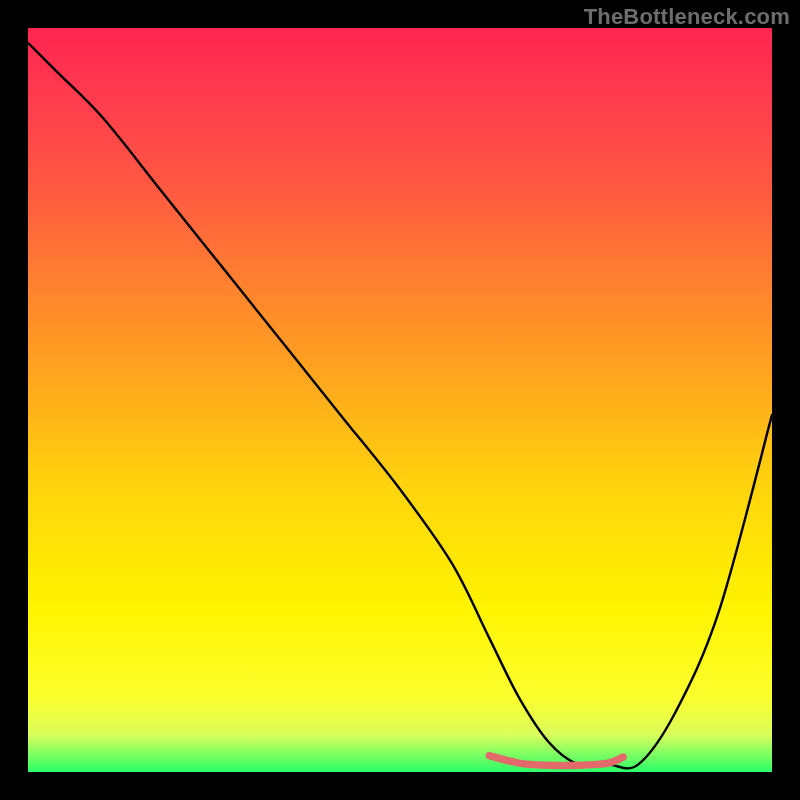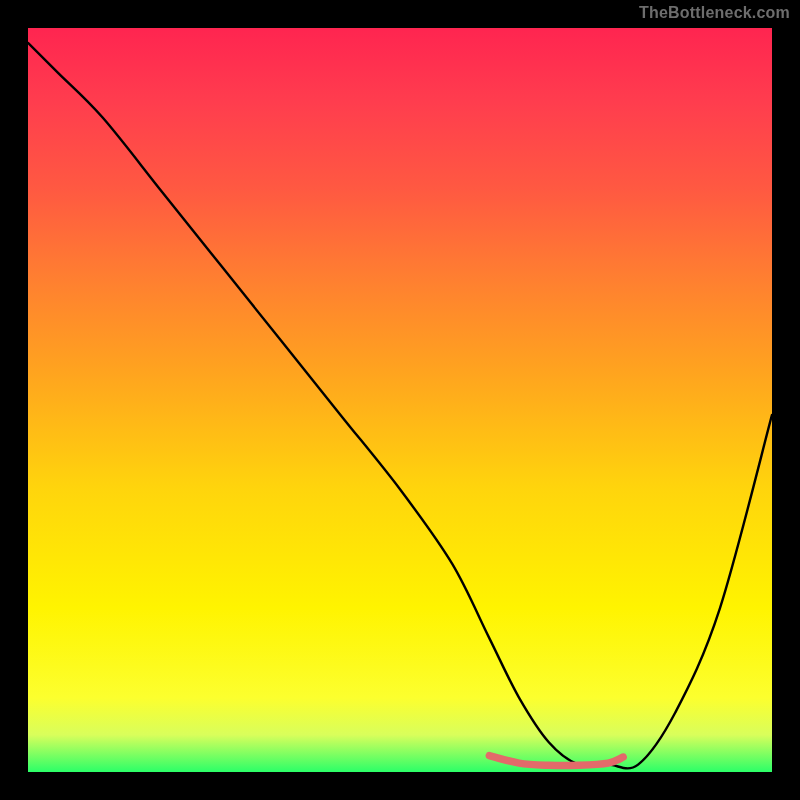--- a/index.html
+++ b/index.html
@@ -43,21 +43,21 @@
     top: 0;
     width: 744px;
     height: 744px;
     pointer-events: none;
   }
   .watermark {
     position: absolute;
     top: 4px;
     right: 10px;
     font-family: Arial, Helvetica, sans-serif;
-    font-size: 16px;
+    font-size: 22px;
     font-weight: bold;
     color: #6d6d6d;
     letter-spacing: 0.2px;
     user-select: none;
   }
 </style>
 </head>
 <body>
 
 <div class="frame">

